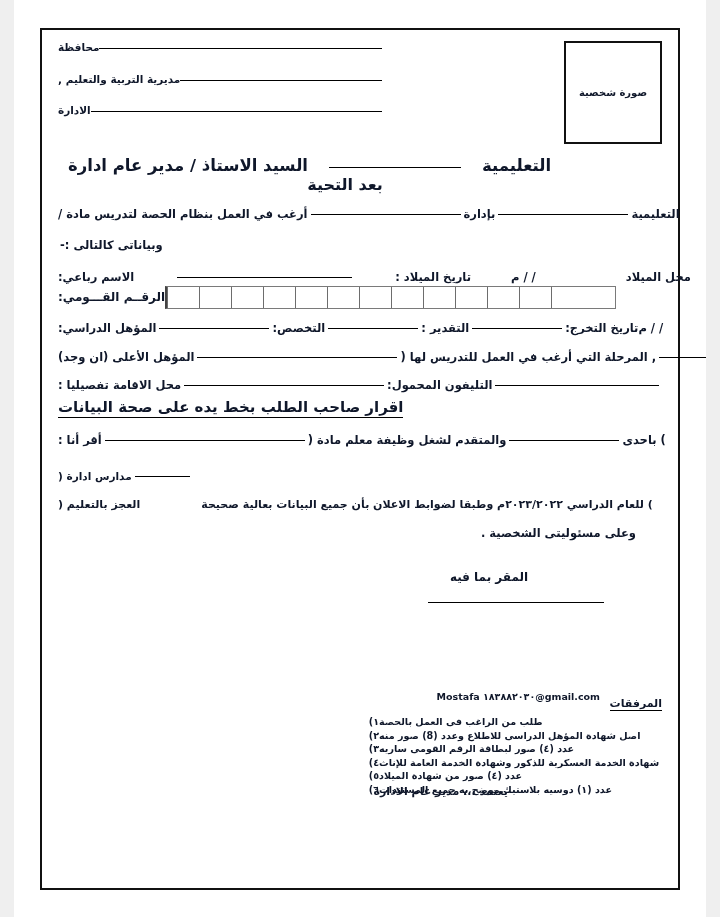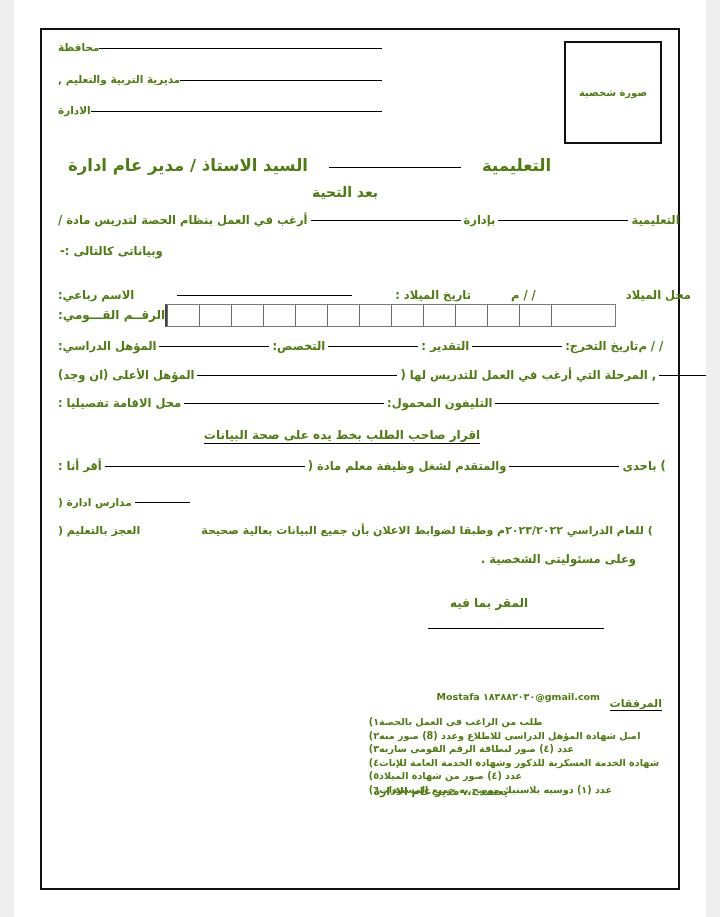--- a/index.html
+++ b/index.html
@@ -52,21 +52,21 @@
     background: #ffffff;
   }
 
   .inner {
     position: absolute;
     left: 0; right: 0; top: 0; bottom: 0;
     padding: 8px 16px 8px 16px;
     box-sizing: border-box;
     direction: rtl;
     text-align: right;
-    color: #4d7c0f;
+    color: #0f172a;
   }
 
   
   .header-row {
     display: flex;
     flex-direction: row-reverse;
     align-items: flex-start;
     justify-content: space-between;
     height: 112px;
   }
@@ -125,23 +125,22 @@
   .title-line .gap {
     flex: 0 0 132px;
     border-bottom: 1.4px solid #000;
     height: 1px;
     margin: 0 4px;
     position: relative;
     top: -3px;
   }
   .greeting {
     text-align: center;
-    font-size: 14px;
-    font-weight: 700;
-    margin-top: 9px;
+    font-size: 16px;
+    font-weight: 700;
     padding-right: 30px;
   }
 
   
   .row {
     display: flex;
     flex-direction: row-reverse;
     align-items: baseline;
     font-size: 11.5px;
     font-weight: 700;
@@ -162,21 +161,21 @@
   .row .fill.w90  { flex: 0 0 90px; }
   .row .fill.w110 { flex: 0 0 110px; }
   .row .fill.w130 { flex: 0 0 130px; }
   .row .fill.w150 { flex: 0 0 150px; }
   .row .fill.w175 { flex: 0 0 175px; }
   .row .fill.w200 { flex: 0 0 200px; }
   .row .sp { flex: 0 0 10px; }
 
   .r-want   { margin-top: 14px; }
   .r-data   { margin-top: 18px; justify-content: flex-start; padding-left: 2px; }
-  .r-name   { margin-top: 32px; gap: 40px; }
+  .r-name   { margin-top: 20px; gap: 40px; }
   .r-qual   { margin-top: 13px; }
   .r-high   { margin-top: 16px; }
   .r-addr   { margin-top: 16px; }
 
   
   .nid-row {
     display: flex;
     flex-direction: row-reverse;
     align-items: center;
     margin-top: 2px;
@@ -196,24 +195,24 @@
     width: 32px;
     height: 21px;
     border-left: 1.6px solid #6d6d6d;
     box-sizing: border-box;
     background: #fff;
   }
   .nid-boxes .cell:last-child { border-left: none; }
 
   
   .decl-head {
-    text-align: center;
-    font-size: 12px;
-    font-weight: 700;
-    margin-top: 18px;
+    text-align: left;
+    font-size: 15px;
+    font-weight: 700;
+    margin-top: 6px;
     padding-right: 36px;
   }
   .decl-head span {
     border-bottom: 1.6px solid #000;
     padding-bottom: 1px;
   }
 
   .r-iqrar { margin-top: 18px; }
   .r-schools { margin-top: 25px; font-size: 10.5px; }
   .r-ajz { margin-top: 16px; font-size: 11px; }

